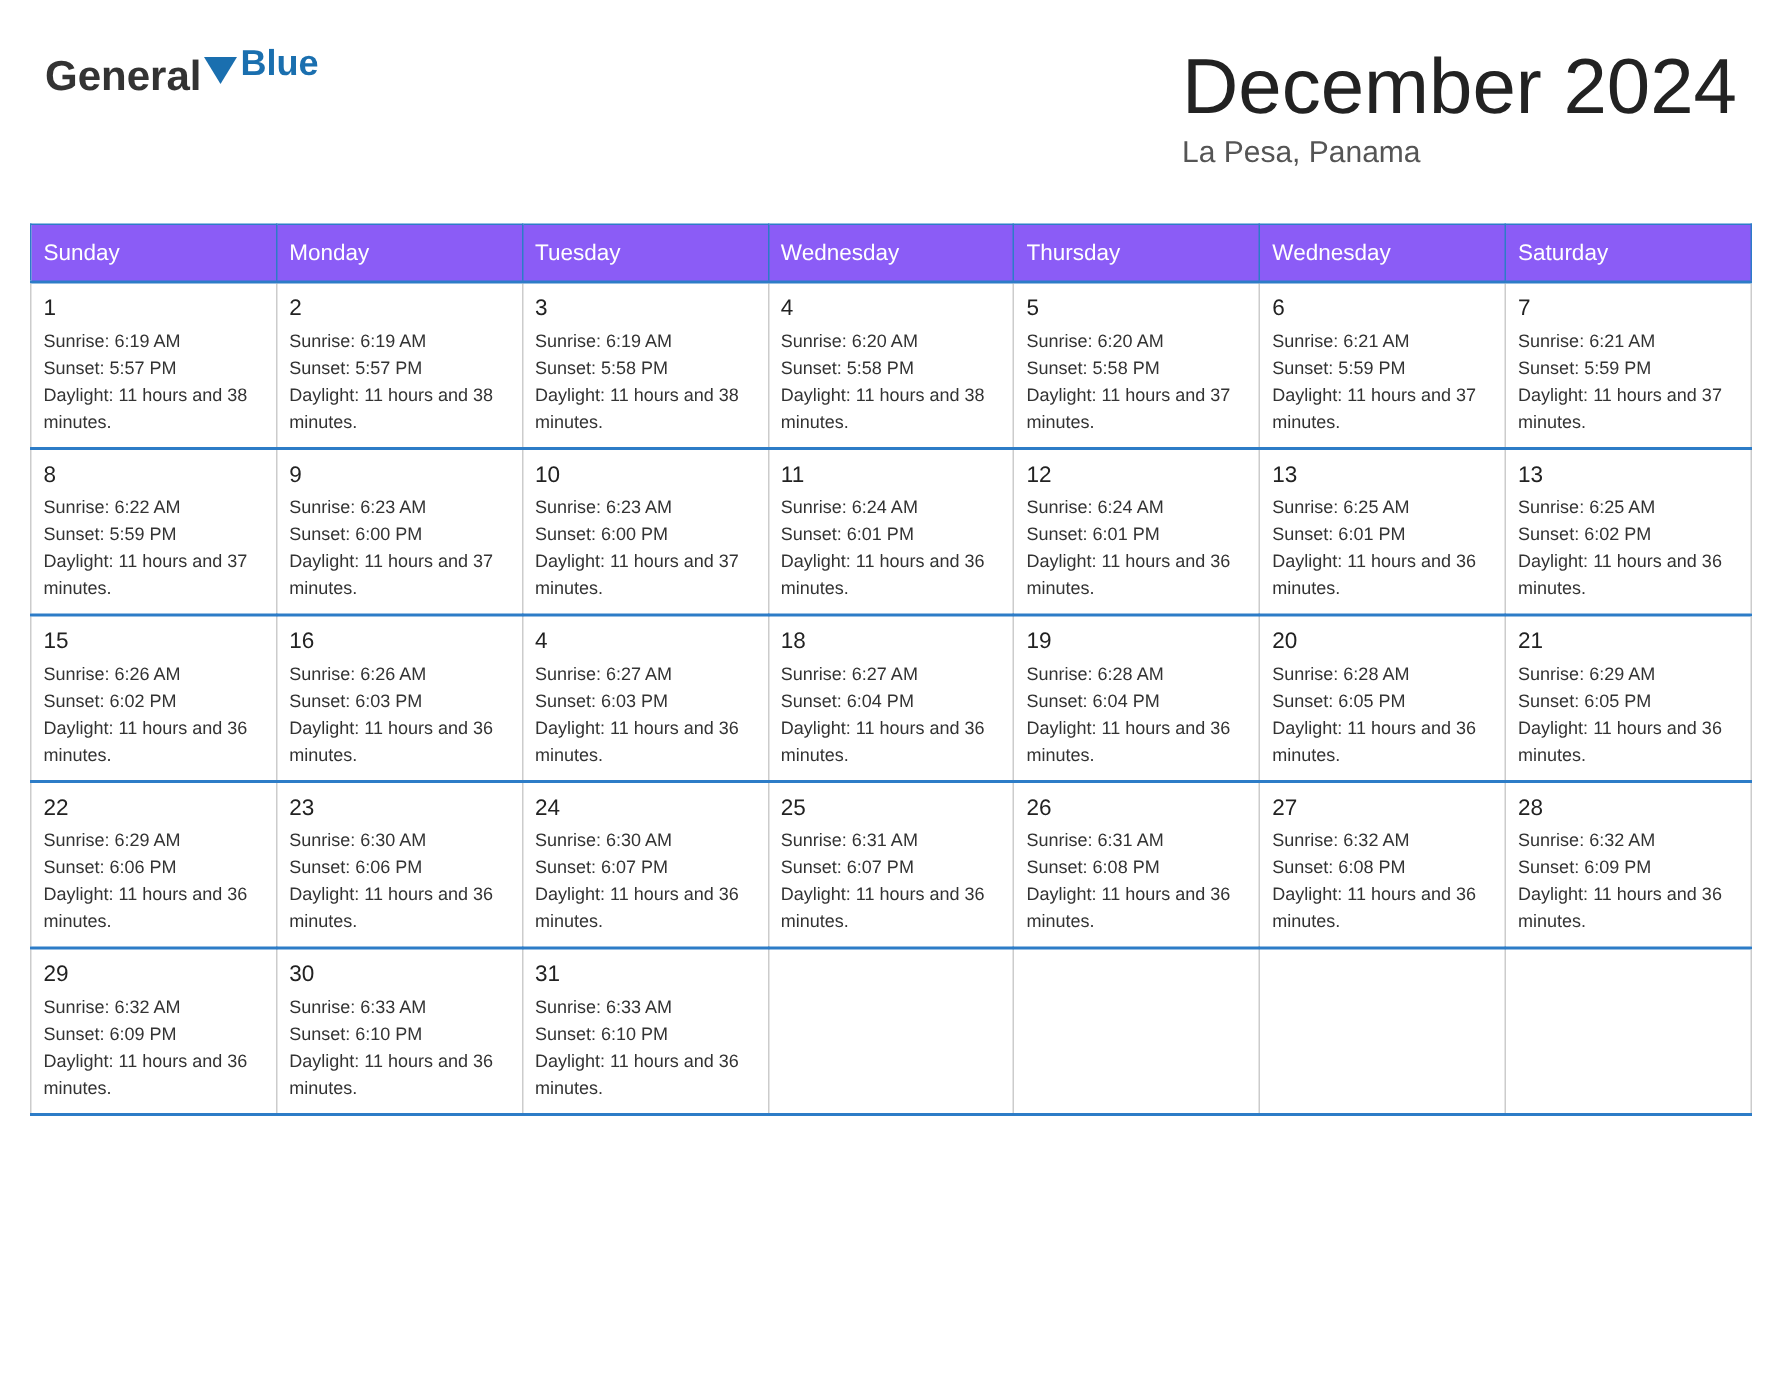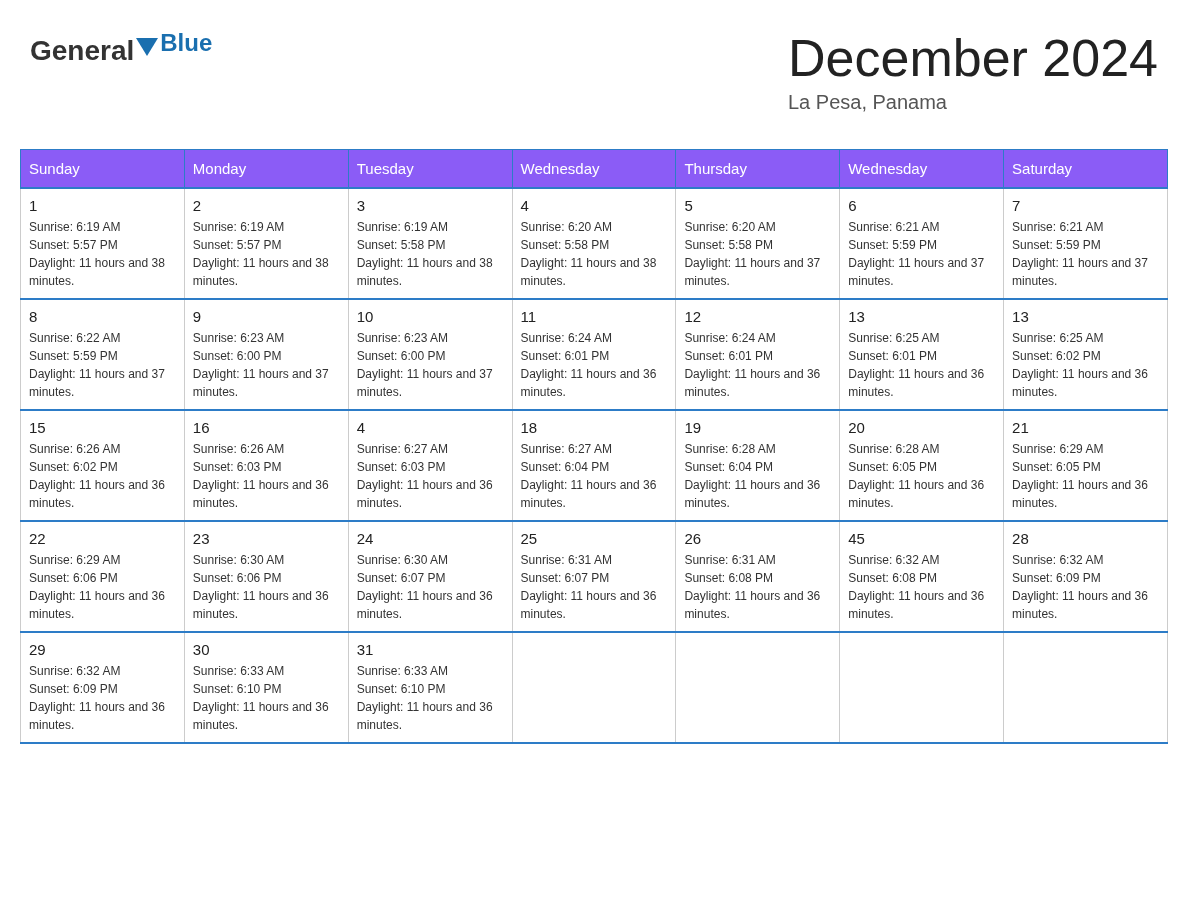--- a/index.html
+++ b/index.html
@@ -213,21 +213,21 @@
       </td>
         <td>
         <span class="day-num">25</span>
         <span class="day-info">Sunrise: 6:31 AM<br>Sunset: 6:07 PM<br>Daylight: 11 hours and 36 minutes.</span>
       </td>
         <td>
         <span class="day-num">26</span>
         <span class="day-info">Sunrise: 6:31 AM<br>Sunset: 6:08 PM<br>Daylight: 11 hours and 36 minutes.</span>
       </td>
         <td>
-        <span class="day-num">45</span>
+        <span class="day-num">27</span>
         <span class="day-info">Sunrise: 6:32 AM<br>Sunset: 6:08 PM<br>Daylight: 11 hours and 36 minutes.</span>
       </td>
         <td>
         <span class="day-num">28</span>
         <span class="day-info">Sunrise: 6:32 AM<br>Sunset: 6:09 PM<br>Daylight: 11 hours and 36 minutes.</span>
       </td>
       </tr>
       <tr>
         <td>
         <span class="day-num">29</span>

